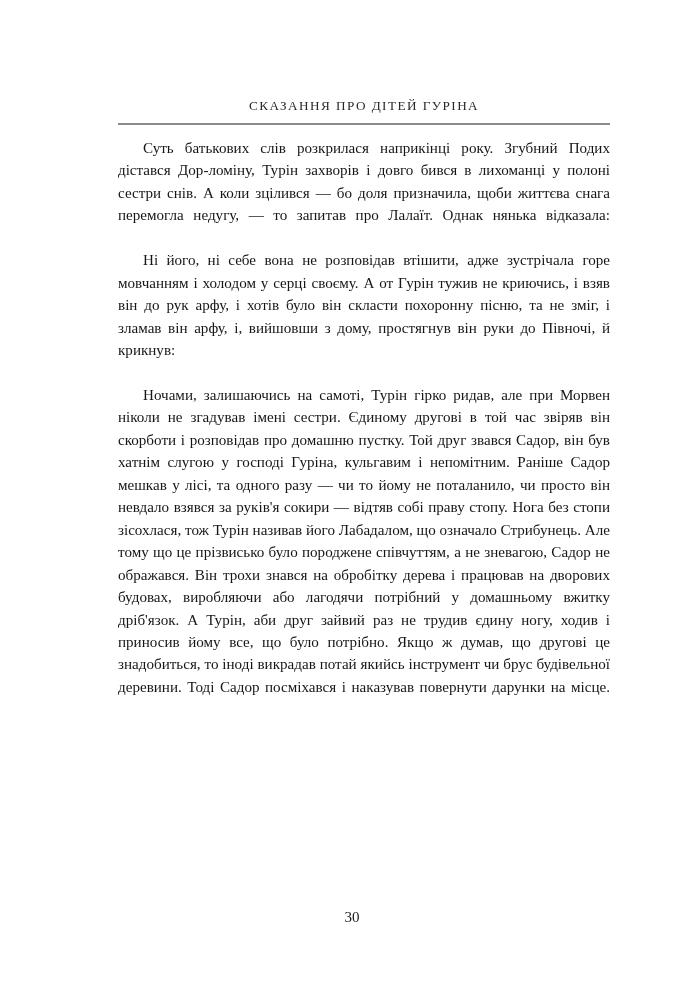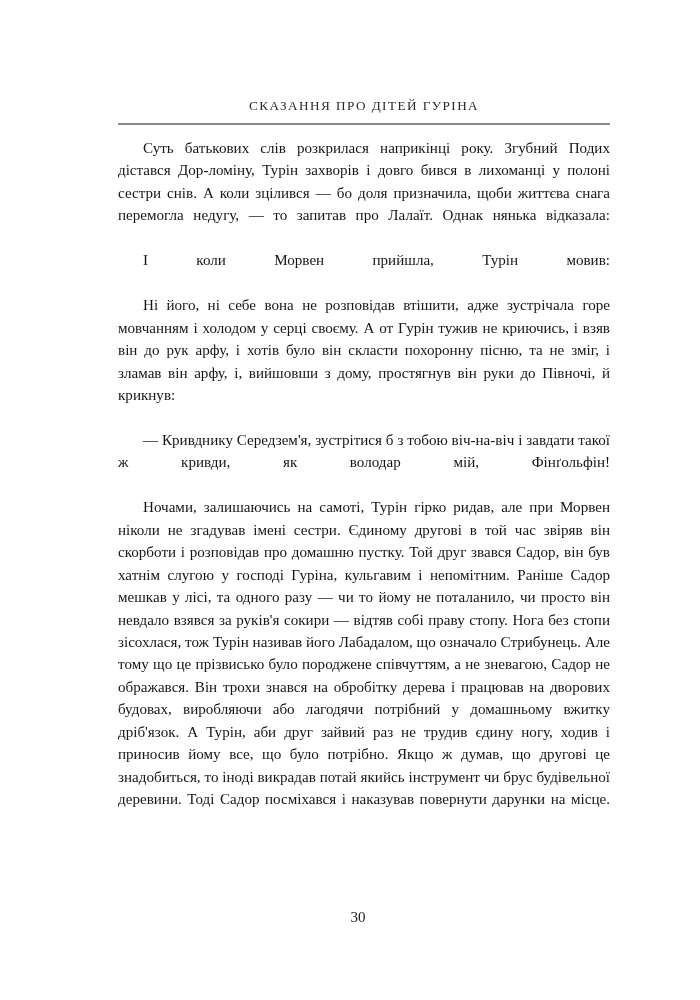--- a/index.html
+++ b/index.html
@@ -72,41 +72,39 @@
   
   .text-block p:after {
     content: "";
     display: inline-block;
     width: 100%;
   }
 
   
   .folio {
     position: absolute;
-    left: 112px;
+    left: 106px;
     top: 885px;
     width: 492px;
     text-align: center;
     font-size: 15px;
     color: #1b1b1b;
   }
 </style>
 </head>
 <body>
 
 <div class="page">
 
   <div class="running-head">Сказання про дітей Гуріна</div>
 
   <div class="head-rule"></div>
 
   <div class="text-block">
     <p>Суть батькових слів розкрилася наприкінці року. Згубний Подих дістався Дор-ломіну, Турін захворів і довго бився в лихоманці у полоні сестри снів. А коли зцілився — бо доля призначила, щоби життєва снага перемогла недугу, — то запитав про Лалаїт. Однак нянька відказала:</p>
-    <p>І коли Морвен прийшла, Турін мовив:</p>
     <p>Ні його, ні себе вона не розповідав втішити, адже зустрічала горе мовчанням і холодом у серці своєму. А от Гурін тужив не криючись, і взяв він до рук арфу, і хотів було він скласти похоронну пісню, та не зміг, і зламав він арфу, і, вийшовши з дому, простягнув він руки до Півночі, й крикнув:</p>
-    <p>— Кривднику Середзем'я, зустрітися б з тобою віч-на-віч і завдати такої ж кривди, як володар мій, Фінґольфін!</p>
     <p>Ночами, залишаючись на самоті, Турін гірко ридав, але при Морвен ніколи не згадував імені сестри. Єдиному другові в той час звіряв він скорботи і розповідав про домашню пустку. Той друг звався Садор, він був хатнім слугою у господі Гуріна, кульгавим і непомітним. Раніше Садор мешкав у лісі, та одного разу — чи то йому не поталанило, чи просто він невдало взявся за руків'я сокири — відтяв собі праву стопу. Нога без стопи зісохлася, тож Турін називав його Лабадалом, що означало Стрибунець. Але тому що це прізвисько було породжене співчуттям, а не зневагою, Садор не ображався. Він трохи знався на обробітку дерева і працював на дворових будовах, виробляючи або лагодячи потрібний у домашньому вжитку дріб'язок. А Турін, аби друг зайвий раз не трудив єдину ногу, ходив і приносив йому все, що було потрібно. Якщо ж думав, що другові це знадобиться, то іноді викрадав потай якийсь інструмент чи брус будівельної деревини. Тоді Садор посміхався і наказував повернути дарунки на місце.</p>
 
   </div>
 
   <div class="folio">30</div>
 
 </div>
 
 </body></html>

